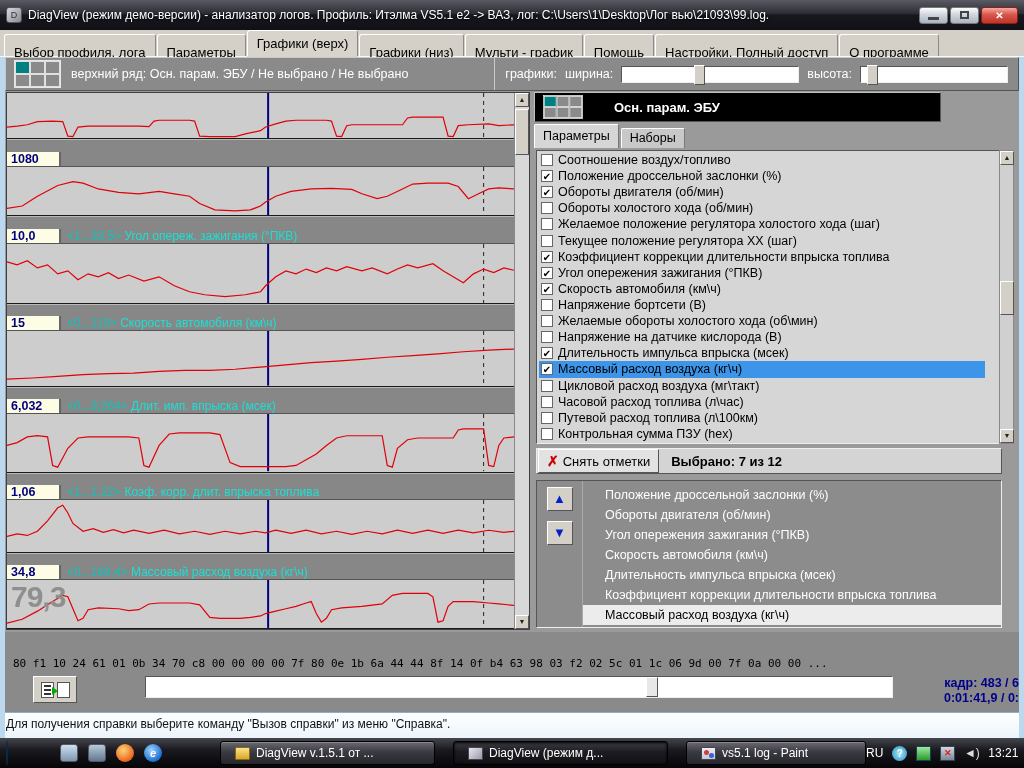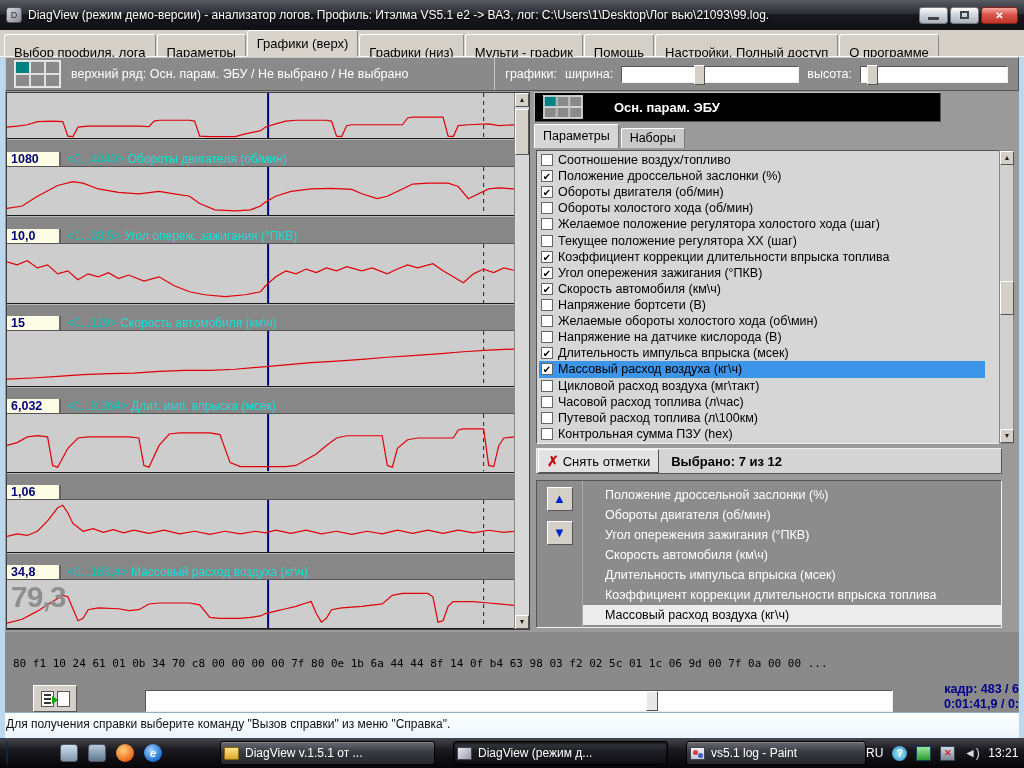--- a/index.html
+++ b/index.html
@@ -117,21 +117,21 @@
   .selected-list { flex:1; padding-top:4px; }
   .sel-row { height:20px; line-height:20px; color:#fff; font-size:12.5px; padding-left:22px;
     white-space:nowrap; }
   .sel-row.hl { background:#ececec; color:#000; }
 
   
   .hexbar { position:absolute; left:5px; top:632px; width:1014px; height:44px; background:#8a8a8a;
     display:flex; align-items:flex-end; padding:16px 0 6px 8px; }
   .hex-text { font-family:"DejaVu Sans Mono", monospace; font-size:11px; color:#000; white-space:nowrap; }
   .transport { position:absolute; left:5px; top:676px; width:1014px; height:36px; background:#8a8a8a;
-    display:flex; align-items:flex-end; }
+    display:flex; align-items:flex-start; }
   .frame-btn { width:44px; height:27px; margin-left:28px; background:#d4d0c8; border:1px solid;
     border-color:#fff #555 #555 #fff; display:flex; align-items:center; justify-content:center; gap:3px; }
   .mini-icon { width:13px; height:16px; background:#fff; border:1px solid #555; position:relative; }
   .mini-icon.film:before { content:""; position:absolute; left:2px; top:2px; width:7px; height:2px;
     background:#333; box-shadow:0 4px 0 #333, 0 8px 0 #333; }
   .mini-icon.page:before { content:""; position:absolute; left:-6px; top:4px; border:4px solid transparent;
     border-left:6px solid #0a0; }
   .t-slider { position:relative; height:22px; width:748px; margin-left:68px; background:#fff;
     border:1px solid; border-color:#555 #eee #eee #555; }
   .t-thumb { position:absolute; top:0; width:12px; height:20px; background:#e8e8e8;
@@ -159,21 +159,21 @@
   .qicon { width:18px; height:18px; border-radius:3px; display:flex; align-items:center;
     justify-content:center; font-size:11px; }
   .q-desk { background:linear-gradient(#cfe0ee,#7d96ad); border:1px solid #556; }
   .q-win { background:linear-gradient(#b8c8d8,#5f7890); border:1px solid #556; }
   .q-ff { background:radial-gradient(circle at 40% 35%,#ffd27a,#e8661a 70%); border-radius:50%; }
   .q-ie { background:radial-gradient(circle at 40% 35%,#9fd4ff,#1a6fd0 70%); border-radius:50%;
     color:#fff; font-weight:bold; font-style:italic; }
   .task-buttons { display:flex; gap:18px; margin-left:58px; }
   .taskbtn { width:215px; height:24px; border-radius:3px; border:1px solid #000;
     background:linear-gradient(#6a6a74,#3a3a42 45%,#26262c); display:flex; align-items:center;
-    gap:6px; padding:0 3px; font-size:12px; box-shadow:inset 0 1px 0 #888; }
+    gap:6px; padding:0 14px; font-size:12px; box-shadow:inset 0 1px 0 #888; }
   .taskbtn.active { background:linear-gradient(#3c3c44,#1c1c22 45%,#101014);
     box-shadow:inset 0 1px 3px #000; }
   .taskbtn:last-child { width:180px; }
   .tlabel { white-space:nowrap; overflow:hidden; }
   .ticon { width:15px; height:13px; flex:0 0 15px; }
   .ticon.folder { background:linear-gradient(#ffe18a,#d8a828); border:1px solid #8a6a10; border-radius:1px; }
   .ticon.app { background:linear-gradient(135deg,#e8e8f0,#9a9aa8); border:1px solid #445; }
   .ticon.paint { background:linear-gradient(#f0f0f0,#c0c8d8); border:1px solid #445; position:relative; }
   .ticon.paint:before { content:""; position:absolute; left:2px; top:2px; width:5px; height:5px;
     background:#d04040; border-radius:50%; box-shadow:5px 3px 0 #4060d0; }
@@ -249,21 +249,20 @@
       <div class="chart-strips">
           <div class="strip-plot" style="height: 55px;">
             <svg viewBox="0 0 100 100" preserveAspectRatio="none">
               <line x1="94" x2="94" y1="0" y2="100" stroke="#222" stroke-dasharray="4,4" vector-effect="non-scaling-stroke"></line>
               <line x1="51.5" x2="51.5" y1="0" y2="100" stroke="#000080" stroke-width="2" vector-effect="non-scaling-stroke"></line>
               <polyline points="0,75 2,73 4,70 6,63 9,62 11,63 12,95 13,96 14,75 16,73 26,73 28,74 29,62 30,60 36,60 37,62 38,95 40,96 45,96 47,90 50,83 51,75 53,68 55,62 57,60 63,60 64,62 65,95 66,96 67,72 68,70 78,70 79,55 80,53 86,53 87,95 88,96 89,72 91,70 95,68 97,72 100,70" fill="none" stroke="#e00008" stroke-width="1.2" vector-effect="non-scaling-stroke"></polyline>
             </svg>
           </div>
           <div class="strip-header">
             <div class="strip-value">1080</div>
-            <div class="strip-label"><span class="range">&lt;0...4040&gt; </span><span class="cname">Обороты двигателя (об/мин)</span></div>
           </div>
           <div class="strip-plot" style="height: 59px;">
             <svg viewBox="0 0 100 100" preserveAspectRatio="none">
               <line x1="94" x2="94" y1="0" y2="100" stroke="#222" stroke-dasharray="4,4" vector-effect="non-scaling-stroke"></line>
               <line x1="51.5" x2="51.5" y1="0" y2="100" stroke="#000080" stroke-width="2" vector-effect="non-scaling-stroke"></line>
               <polyline points="0,85 3,80 6,60 10,38 13,30 15,33 18,45 22,52 26,55 30,50 33,55 36,60 38,75 41,88 45,90 48,88 50,80 51,72 53,60 56,50 60,45 64,44 68,46 70,55 73,65 75,60 78,45 80,35 83,33 87,33 89,40 91,65 93,55 95,45 97,43 100,45" fill="none" stroke="#e00008" stroke-width="1.2" vector-effect="non-scaling-stroke"></polyline>
             </svg>
           </div>
           <div class="strip-header">
             <div class="strip-value">10,0</div>
@@ -293,20 +292,21 @@
           </div>
           <div class="strip-plot" style="height: 69px;">
             <svg viewBox="0 0 100 100" preserveAspectRatio="none">
               <line x1="94" x2="94" y1="0" y2="100" stroke="#222" stroke-dasharray="4,4" vector-effect="non-scaling-stroke"></line>
               <line x1="51.5" x2="51.5" y1="0" y2="100" stroke="#000080" stroke-width="2" vector-effect="non-scaling-stroke"></line>
               <polyline points="0,55 2,50 4,40 6,38 8,40 9,90 10,93 12,60 14,42 16,40 24,40 26,42 27,90 28,93 30,55 32,35 34,33 40,33 42,36 44,85 46,92 55,92 57,90 59,80 61,70 63,55 65,42 67,38 74,38 75,90 76,93 77,60 79,45 81,42 88,42 89,28 90,26 94,26 95,90 96,92 97,55 98,42 100,40" fill="none" stroke="#e00008" stroke-width="1.2" vector-effect="non-scaling-stroke"></polyline>
             </svg>
           </div>
           <div class="strip-header">
             <div class="strip-value">1,06</div>
+            <div class="strip-label"><span class="range">&lt;1...1,22&gt; </span><span class="cname">Коэф. корр. длит. впрыска топлива</span></div>
           </div>
           <div class="strip-plot" style="height: 63px;">
             <svg viewBox="0 0 100 100" preserveAspectRatio="none">
               <line x1="94" x2="94" y1="0" y2="100" stroke="#222" stroke-dasharray="4,4" vector-effect="non-scaling-stroke"></line>
               <line x1="51.5" x2="51.5" y1="0" y2="100" stroke="#000080" stroke-width="2" vector-effect="non-scaling-stroke"></line>
               <polyline points="0,70 2,65 4,68 6,60 8,40 10,15 11,10 12,25 13,45 15,60 17,55 19,62 21,57 23,63 25,58 28,64 31,58 34,65 37,60 40,66 43,60 46,65 49,60 51,63 53,58 56,64 59,58 62,65 65,60 68,66 71,60 74,65 77,58 80,64 83,58 86,64 89,58 92,63 95,58 98,62 100,60" fill="none" stroke="#e00008" stroke-width="1.2" vector-effect="non-scaling-stroke"></polyline>
             </svg>
           </div>
           <div class="strip-header">
             <div class="strip-value">34,8</div>

